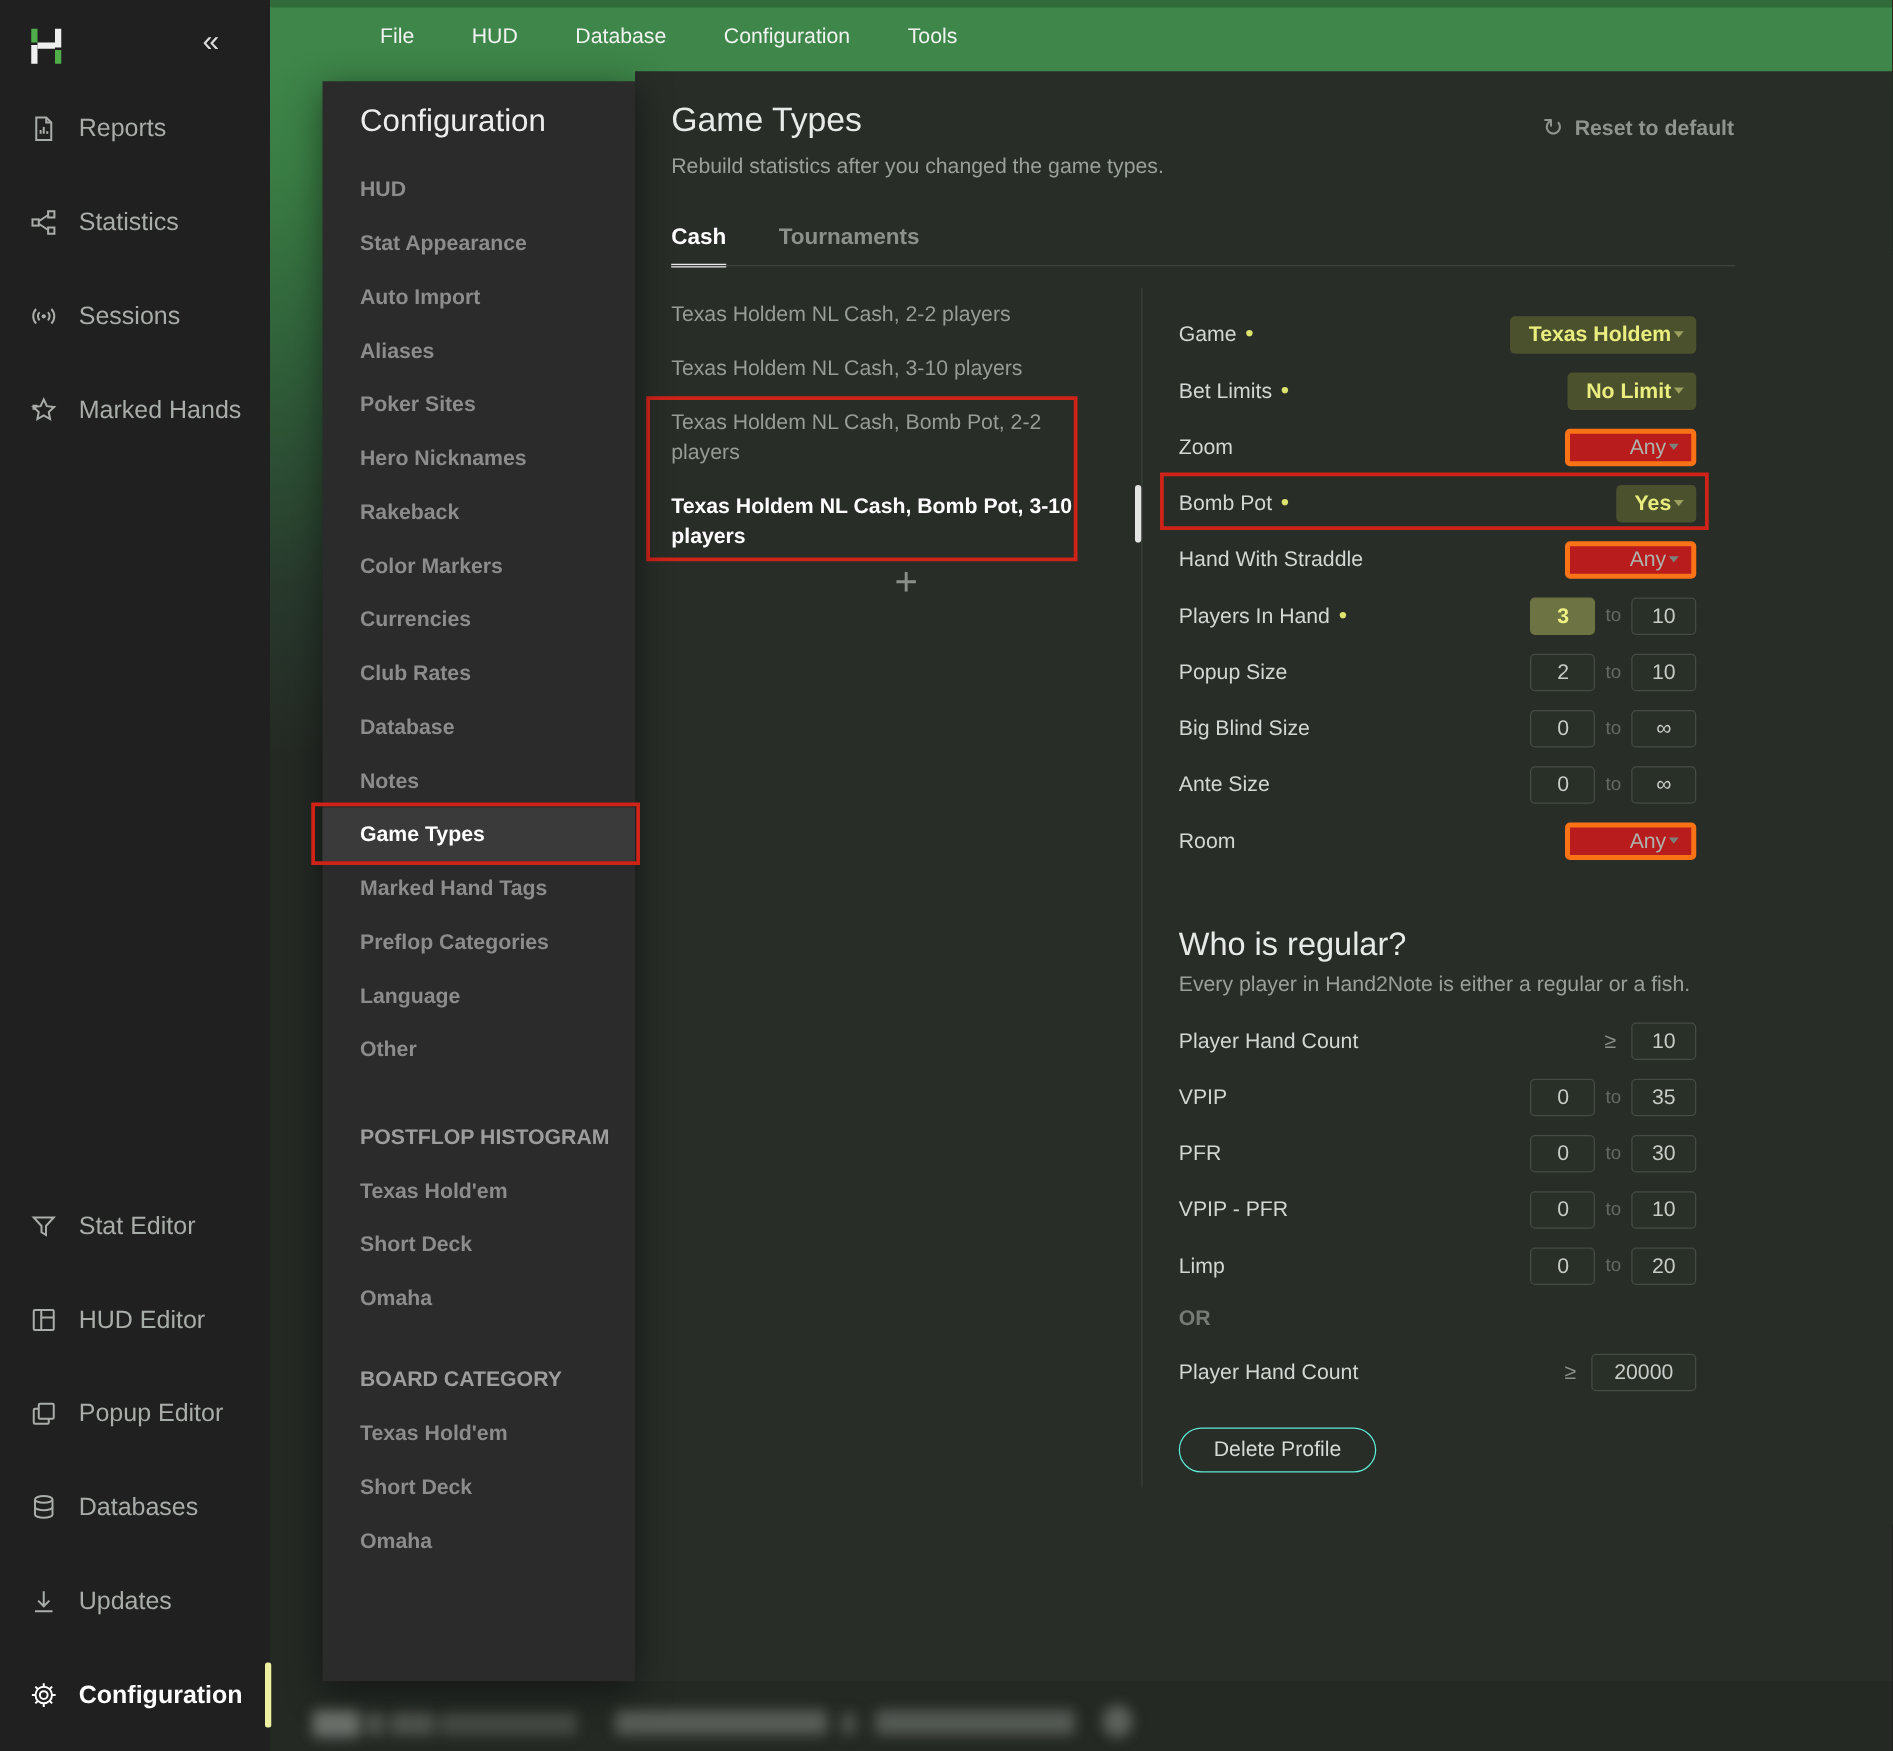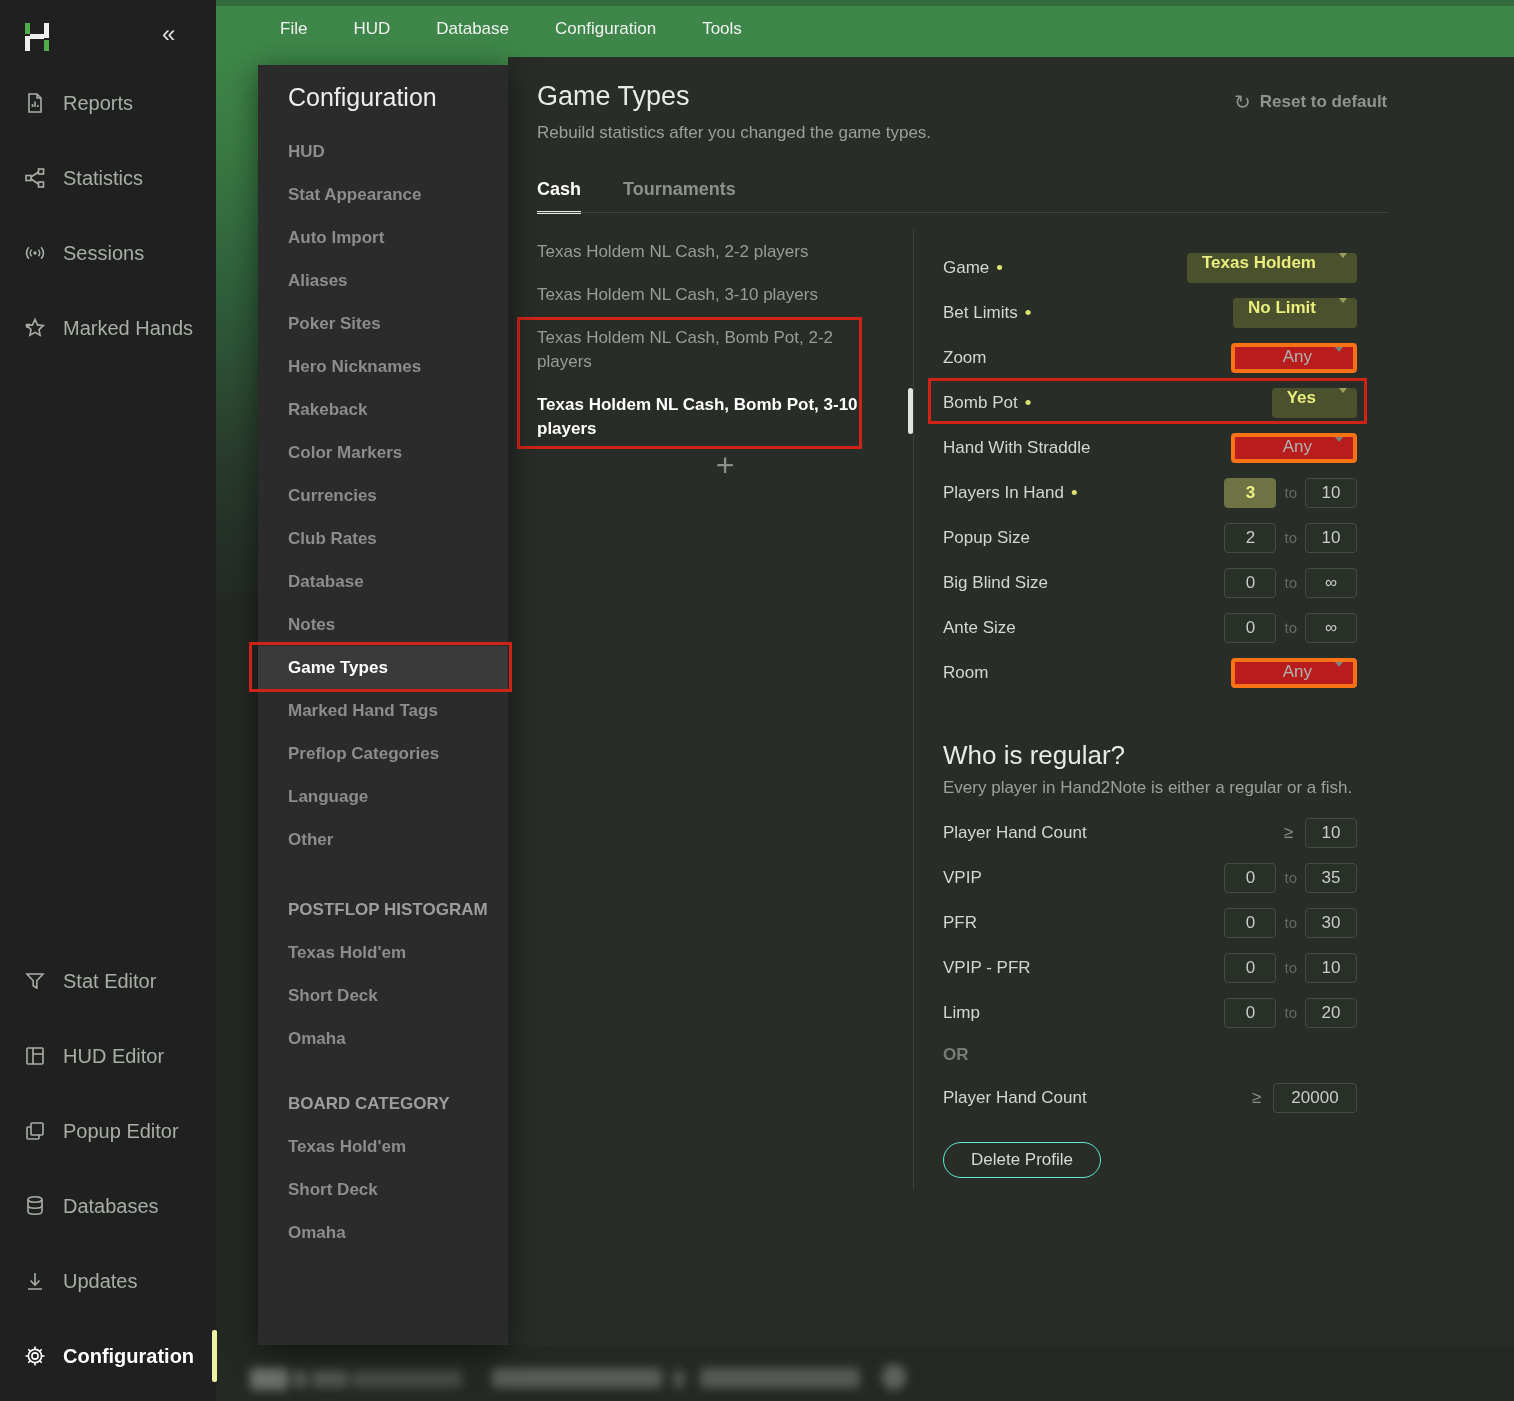--- a/index.html
+++ b/index.html
@@ -19,21 +19,21 @@
   .logo{position:absolute;left:22px;top:20px;}
   .collapse{position:absolute;left:162px;top:20px;font-size:24px;color:#dedede;cursor:default;letter-spacing:-2px;}
   .nav-item{position:absolute;left:22px;height:36px;display:flex;align-items:center;gap:15px;
     color:#a9ada9;font-size:20px;white-space:nowrap;cursor:default;}
   .nav-item .ic{width:26px;display:flex;justify-content:center;}
   .nav-item.active{color:#ffffff;font-weight:700;}
   .active-bar{position:absolute;left:212px;top:1330px;width:5px;height:52px;background:#eef0a2;border-radius:2px;z-index:4;}
 
   
   .menubar{position:absolute;left:216px;top:0;width:1298px;height:57px;display:flex;align-items:center;
-    padding-left:64px;gap:46px;z-index:2;}
+    padding-left:88px;gap:46px;z-index:2;}
   .menu-item{color:#f0f3f0;font-size:17px;cursor:default;}
 
   
   .cfg{position:absolute;left:258px;top:65px;width:250px;height:1280px;background:#2b2b2b;z-index:2;
     box-shadow:0 6px 28px rgba(0,0,0,.5);}
   .cfg-title{position:absolute;left:30px;top:18px;font-size:25px;color:#ededed;}
   .cfg-list{position:absolute;left:0;right:0;top:65px;}
   .cfg-item{height:43px;line-height:43px;padding-left:30px;font-size:17px;font-weight:600;color:#8c8c8c;
     white-space:nowrap;cursor:default;}
   .cfg-item.active{background:#3a3a3a;color:#ffffff;position:relative;}
@@ -61,21 +61,21 @@
   .gitem{font-size:17px;line-height:24px;margin-bottom:19px;color:#969c96;cursor:default;}
   .gitem.sel{color:#ffffff;font-weight:600;}
   .redbox1{position:absolute;left:9px;top:260px;width:345px;height:132px;border:3px solid #cf2318;pointer-events:none;}
   .addbtn{position:absolute;left:29px;top:392px;width:376px;text-align:center;font-size:32px;font-weight:200;
     color:#8a8f8a;cursor:default;line-height:32px;}
 
   .settings{position:absolute;left:435px;top:188px;width:414px;}
   .srow{height:45px;display:flex;justify-content:space-between;align-items:center;}
   .slabel{font-size:17px;color:#d3d7d3;white-space:nowrap;display:flex;align-items:center;}
   .dot{color:#dce36e;margin-left:7px;font-size:19px;line-height:10px;}
-  .drop{height:30px;border-radius:4px;display:flex;align-items:flex-start;gap:23px;padding:0 10px 0 15px;cursor:default;}
+  .drop{height:30px;border-radius:4px;display:flex;align-items:center;gap:2px;padding:0 10px 0 15px;cursor:default;}
   .drop .chev{width:0;height:0;border-left:4.5px solid transparent;border-right:4.5px solid transparent;border-top:5.5px solid #7c817c;}
   .drop.accent{background:#4b512c;}
   .drop.accent .dval{color:#e9ee7e;font-weight:700;font-size:17px;}
   .drop.accent .chev{border-top-color:#9aa05e;}
   .drop.plain{background:#b91c1c;border:4px solid #f97316;padding-left:48px;}
   .drop.plain .dval{color:#aeb3ae;font-size:17px;}
   .range{display:flex;align-items:center;}
   .num{width:52px;height:30px;border:1px solid #464b46;border-radius:4px;background:#293028;color:#c8ccc8;
     font-size:17px;display:flex;align-items:center;justify-content:center;cursor:default;}
   .num.acc{background:#6d7342;border-color:#6d7342;color:#eef183;font-weight:700;}

